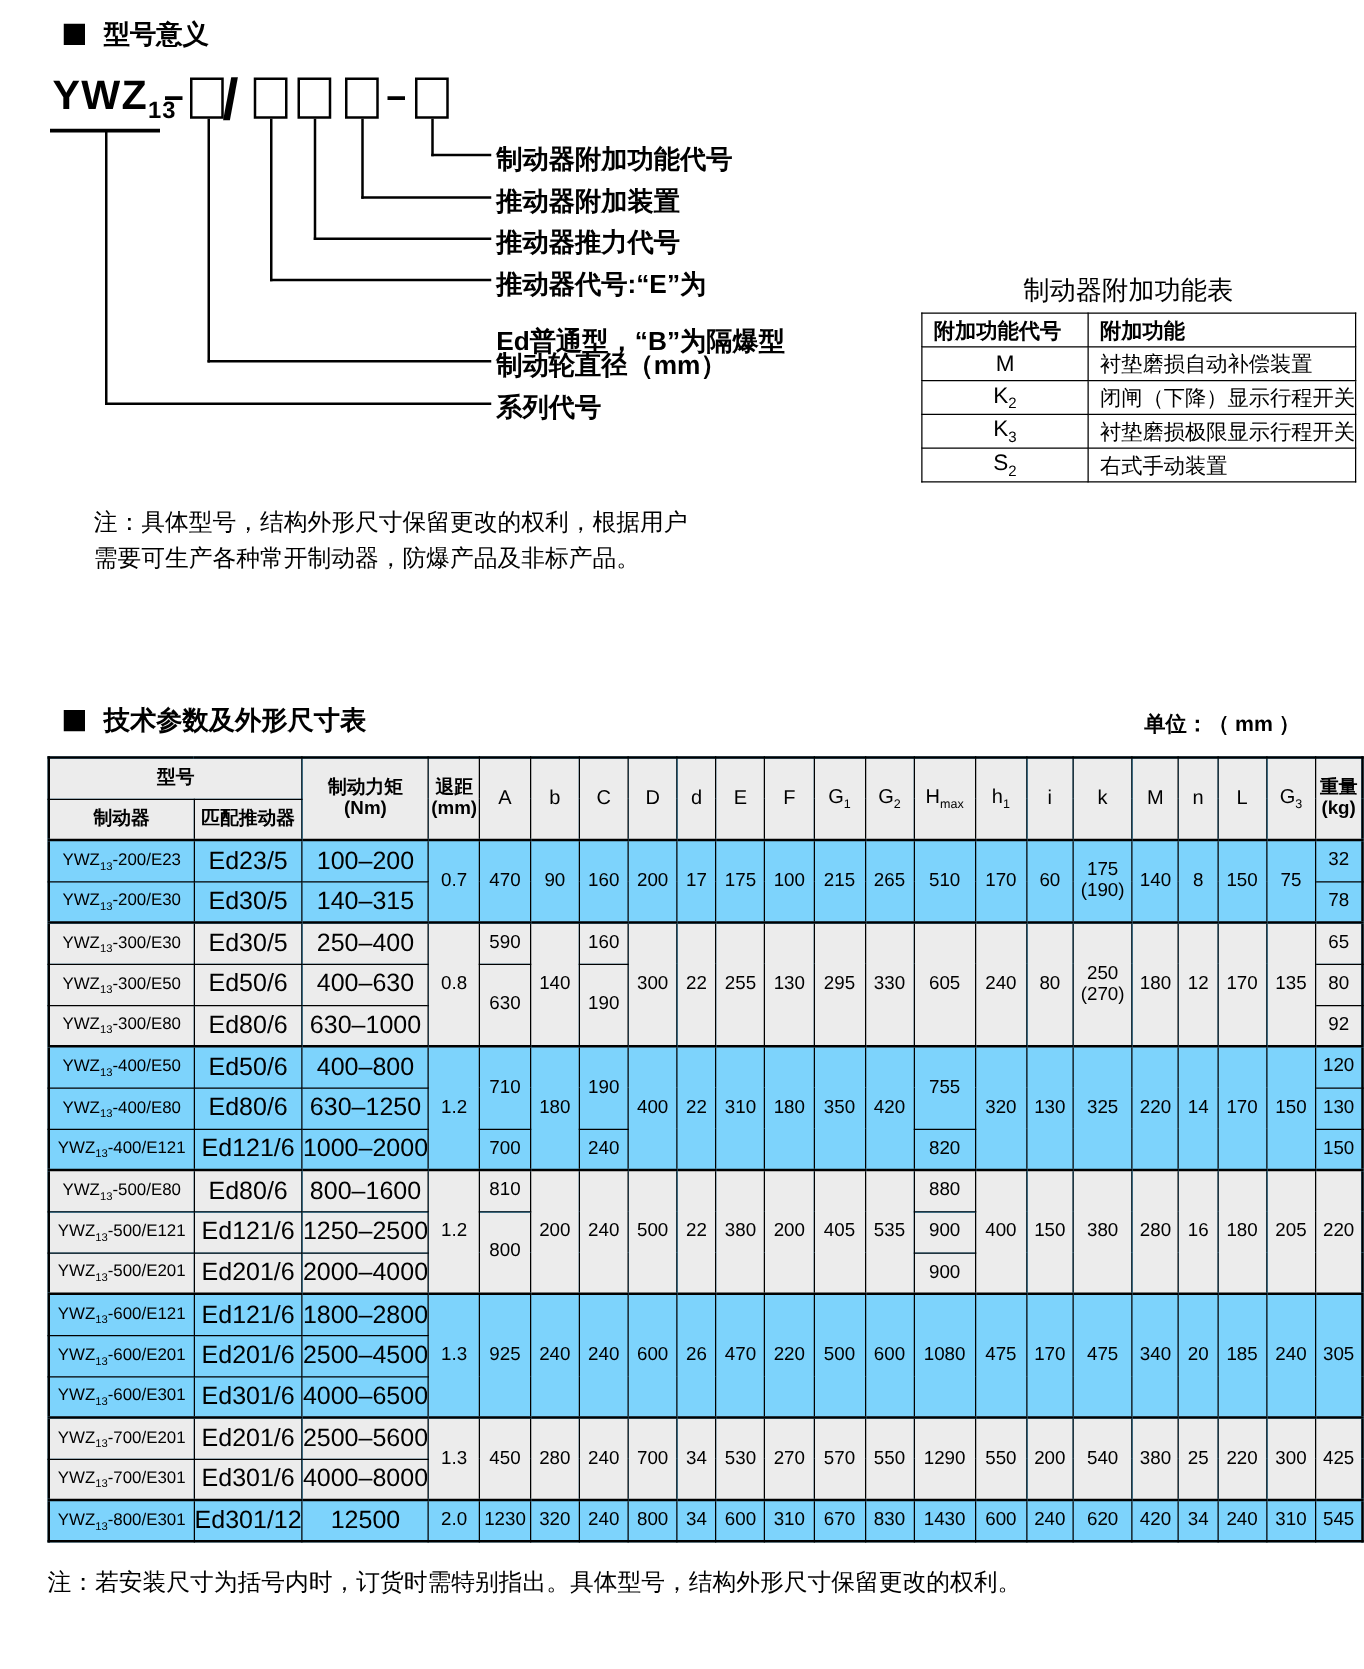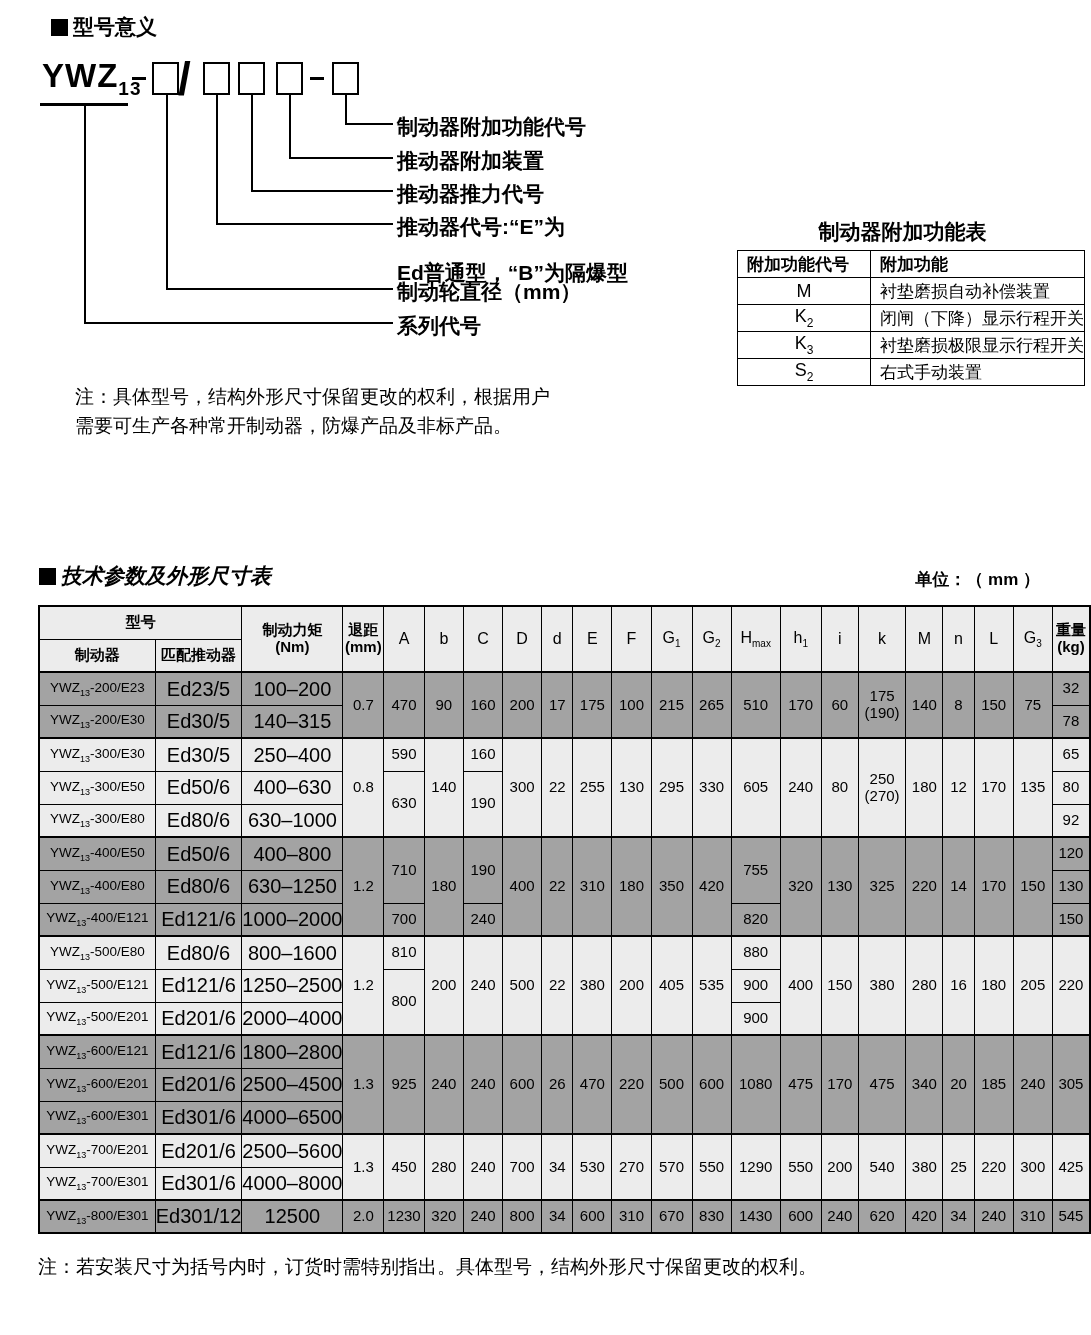--- a/index.html
+++ b/index.html
@@ -1,52 +1,52 @@
 <!DOCTYPE html>
 <html><head>
 <meta charset="utf-8">
 <style>
   html,body{margin:0;padding:0;}
   body{
     width:1091px;height:1335px;position:relative;background:#fff;color:#000;
     font-family:"Liberation Sans","DejaVu Sans",sans-serif;
   }
   .abs{position:absolute;}
-  .sec-title{font-size:21px;font-weight:bold;display:flex;align-items:center;gap:5px;padding-left:13px;}
+  .sec-title{font-size:21px;font-weight:bold;display:flex;align-items:center;gap:15px;padding-left:13px;}
   .sq{width:17px;height:17px;background:#000;display:inline-block;}
 
   
   #diagram{left:40px;top:55px;width:680px;height:300px;}
   .ywz{left:2px;top:2px;font-size:33px;font-weight:bold;letter-spacing:1px;}
   .ywz sub{font-size:19px;}
   .uline{left:0;top:48px;width:88px;height:3px;background:#000;}
   .mbox{width:27px;height:33px;border:2px solid #000;background:#fff;box-sizing:border-box;}
   .mdash{width:14px;height:3px;background:#000;}
   .slash{left:138px;top:-3px;font-size:46px;font-weight:bold;}
   .conn{border-left:2px solid #000;border-bottom:2px solid #000;box-sizing:border-box;}
   .dlabel{left:357px;font-size:21px;font-weight:bold;white-space:nowrap;}
 
   
   .note{font-size:19px;line-height:29px;white-space:nowrap;}
 
   
-  #fn-title{left:737px;top:218px;width:331px;text-align:center;font-size:21px;font-weight:bold;}
+  #fn-title{left:737px;top:218px;width:331px;text-align:center;font-size:21px;font-weight:normal;}
   #fn-table{left:737px;top:250px;border-collapse:collapse;table-layout:fixed;background:#fff;}
   #fn-table th,#fn-table td{border:1.5px solid #000;height:27px;padding:0;box-sizing:border-box;}
   #fn-table th{font-size:17px;font-weight:bold;text-align:left;padding-left:9px;}
   #fn-table td.code{text-align:center;font-size:18px;}
   #fn-table td.code sub{font-size:12px;}
   #fn-table td.func{font-size:17px;text-align:left;padding-left:9px;white-space:nowrap;}
 
   
   #unit{left:880px;top:568px;width:160px;font-size:17px;font-weight:bold;text-align:right;}
 
   
   #spec-table{left:38px;top:605px;border-collapse:collapse;table-layout:fixed;
-              border:2px solid #000;background:#a3a3a3;}
+              border:2px solid #000;background:#7dd3fc;}
   #spec-table th,#spec-table td{
     border:1px solid #000;text-align:center;vertical-align:middle;
     padding:0;font-size:15px;overflow:hidden;box-sizing:border-box;line-height:1.12;
   }
   #spec-table thead th{background:#ececec;height:33px;}
   #spec-table thead th.cn{font-weight:bold;font-size:15px;}
   #spec-table thead th.dim{font-weight:normal;font-size:16px;}
   #spec-table thead th sub{font-size:10px;font-weight:normal;}
   #spec-table tbody td{height:33px;}
   #spec-table tbody td.model{font-size:13.5px;white-space:nowrap;}
@@ -87,21 +87,21 @@
 
   <div class="abs dlabel" style="top:58px;">制动器附加功能代号</div>
   <div class="abs dlabel" style="top:92px;">推动器附加装置</div>
   <div class="abs dlabel" style="top:125px;">推动器推力代号</div>
   <div class="abs dlabel" style="top:158px;">推动器代号:“E”为</div>
   <div class="abs dlabel" style="top:204px;">Ed普通型，“B”为隔爆型</div>
   <div class="abs dlabel" style="top:223px;">制动轮直径（mm）</div>
   <div class="abs dlabel" style="top:257px;">系列代号</div>
 </div>
 
-<div class="abs note" style="left:75px;top:382px;">
+<div class="abs note" style="left:75px;top:404px;">
   <div>注：具体型号，结构外形尺寸保留更改的权利，根据用户</div>
   <div>需要可生产各种常开制动器，防爆产品及非标产品。</div>
 </div>
 
 <div class="abs" id="fn-title">制动器附加功能表</div>
 <table class="abs" id="fn-table">
   <colgroup>
       <col style="width:133px;">
       <col style="width:198px;">
     </colgroup>
@@ -124,21 +124,21 @@
         <td class="code">K<sub>3</sub></td>
         <td class="func">衬垫磨损极限显示行程开关</td>
       </tr>
       <tr>
         <td class="code">S<sub>2</sub></td>
         <td class="func">右式手动装置</td>
       </tr>
     </tbody>
 </table>
 
-<div class="abs sec-title" style="left:26px;top:562px;font-style:italic;">
+<div class="abs sec-title" style="left:38px;top:562px;">
   <span class="sq"></span>
   <span>技术参数及外形尺寸表</span>
 </div>
 <div class="abs" id="unit">单位：（ mm ）</div>
 
 <table class="abs" id="spec-table">
   <colgroup id="spec-cols">
       <col style="width: 117px;">
       <col style="width: 75px;">
       <col style="width: 76px;">

